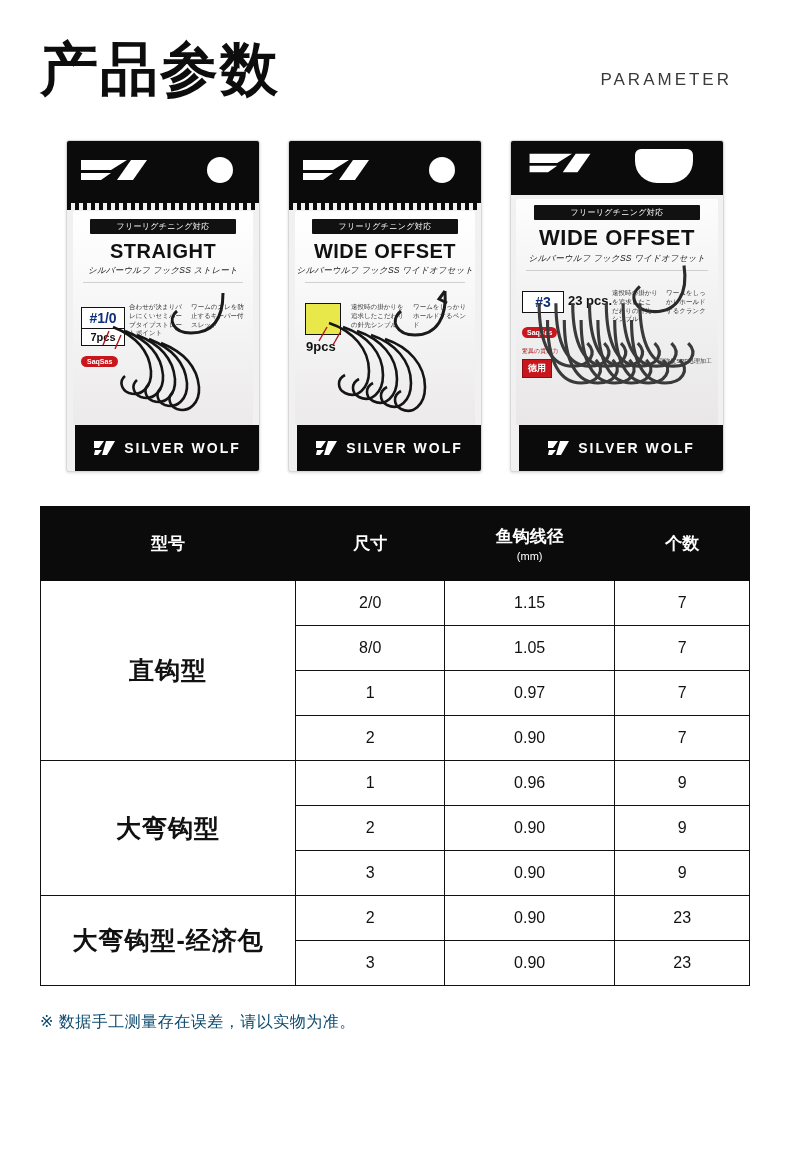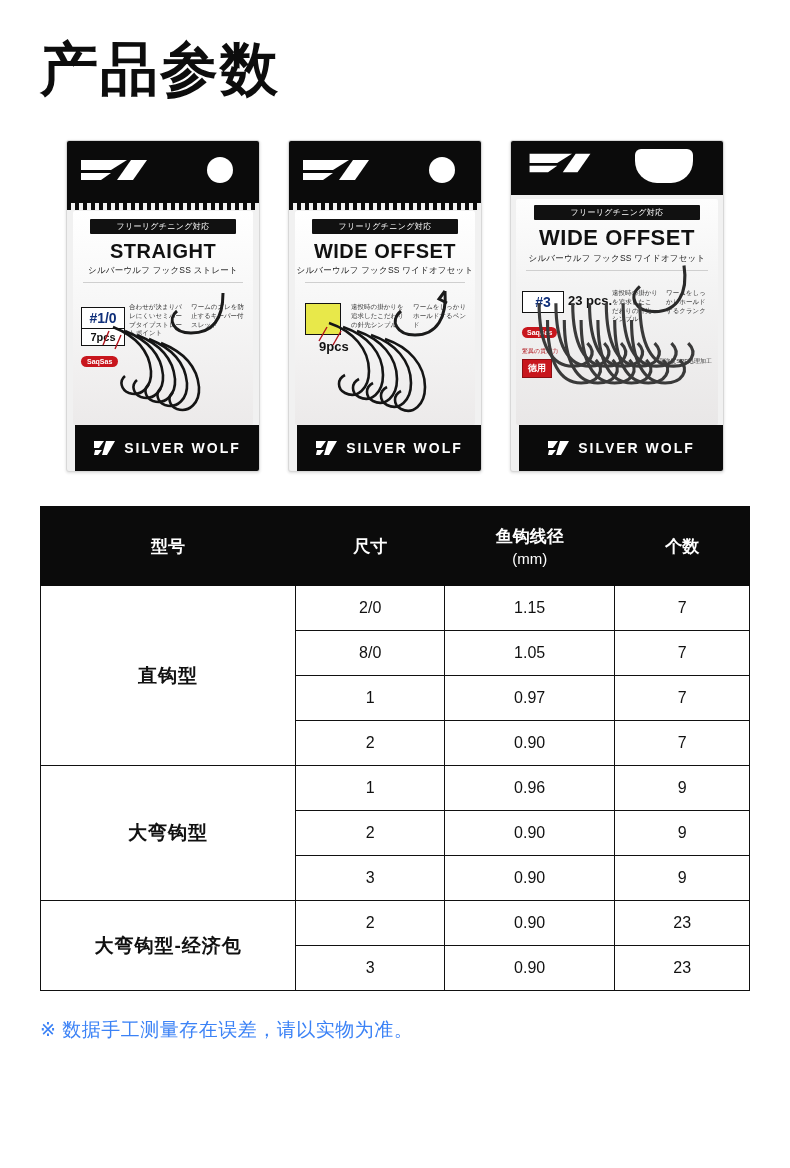--- a/index.html
+++ b/index.html
@@ -113,35 +113,36 @@
     margin-top:6px;
     color:#111;
   }
   .pack.tall .pname{font-size:22px;margin-top:5px;}
   .psub{
     text-align:center;
     font-size:8.5px;
     color:#222;
     margin-top:2px;
     letter-spacing:.2px;
+    font-style:italic;
   }
   .divider-line{
     height:1px;background:#cfcfcf;margin:5px 10px 0 10px;
   }
   .size-box{
     position:absolute;left:8px;top:96px;
     width:42px;
     border:1px solid #111;
     background:#fff;
     text-align:center;
   }
   .size-box .sz{font-size:14px;font-weight:bold;padding:2px 0;color:#0f2f7a;}
   .size-box .qty{font-size:11px;font-weight:bold;border-top:1px solid #111;padding:2px 0;}
   .qty-only{
-    position:absolute;left:24px;top:112px;
+    position:absolute;left:11px;top:112px;
     font-size:13px;font-weight:bold;color:#111;
   }
   .spec-note{
     position:absolute;left:56px;top:92px;right:8px;
     display:flex;gap:8px;
     font-size:6.5px;line-height:1.35;color:#333;
   }
   .spec-note div{flex:1;}
   .yellowchip{
     position:absolute;left:10px;top:92px;
@@ -176,53 +177,54 @@
     table-layout:fixed;
   }
   table.spec th{
     background:#0b0b0b;
     color:#fff;
     font-size:17px;
     font-weight:bold;
     padding:18px 16px;
     border:1px solid #0b0b0b;
   }
-  table.spec th .unit{display:block;font-size:15px;font-weight:normal;margin-top:2px;}
+  table.spec th .unit{display:block;font-size:11px;font-weight:normal;margin-top:2px;}
   table.spec td{
     border:1px solid #111;
     text-align:center;
     font-size:16px;
     padding:13px 0;
     color:#111;
   }
   table.spec td.group{
-    font-size:19px;
+    font-size:25px;
     font-weight:bold;
     letter-spacing:1px;
   }
   col.c1{width:36%;}
   col.c2{width:21%;}
   col.c3{width:24%;}
   col.c4{width:19%;}
 
   .footnote{
     margin:26px 40px 0 40px;
-    font-size:19px;
-    color:#3b82f6;
+    font-size:16px;
+    color:#0c4a6e;
     letter-spacing:.5px;
   }
   .bottom-space{height:40px;}
 </style>
 </head>
 <body>
 
 <div class="page">
 
   <div class="header">
     <div class="title-cn">产品参数</div>
+    <div class="title-en">PARAMETER</div>
   </div>
 
   <div class="packs">
 
     <div class="pack">
       <div class="pack-top">
         <svg class="daiwa" viewBox="0 0 92 26">
           <polygon points="0,3 46,3 30,13 0,13" fill="#ffffff"></polygon>
           <polygon points="0,16 30,16 20,23 0,23" fill="#ffffff"></polygon>
           <polygon points="50,3 66,3 52,23 36,23" fill="#ffffff"></polygon>

